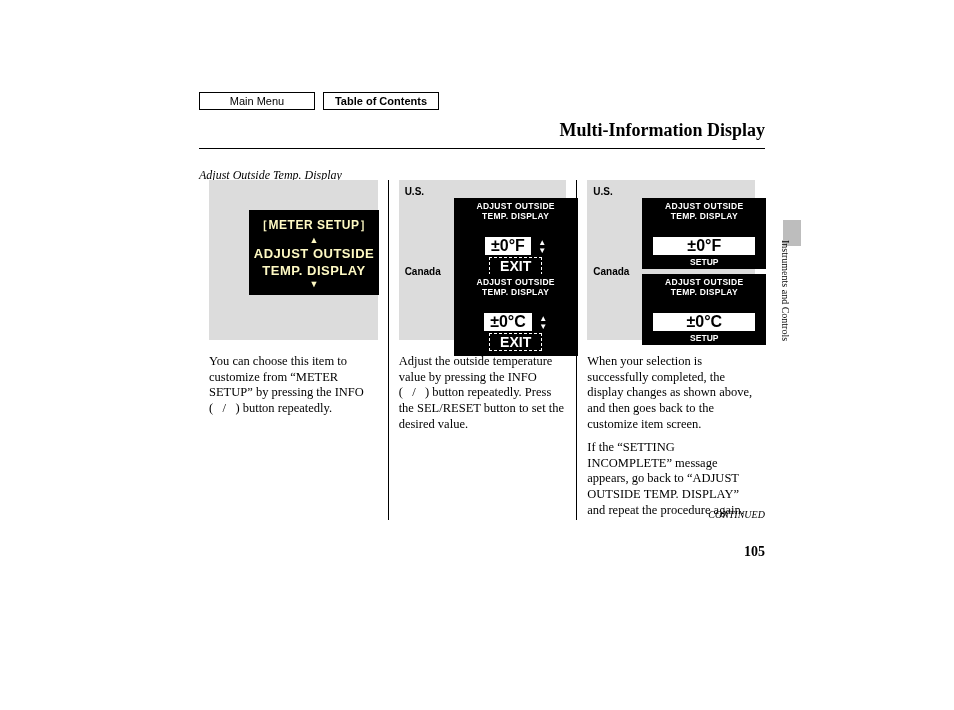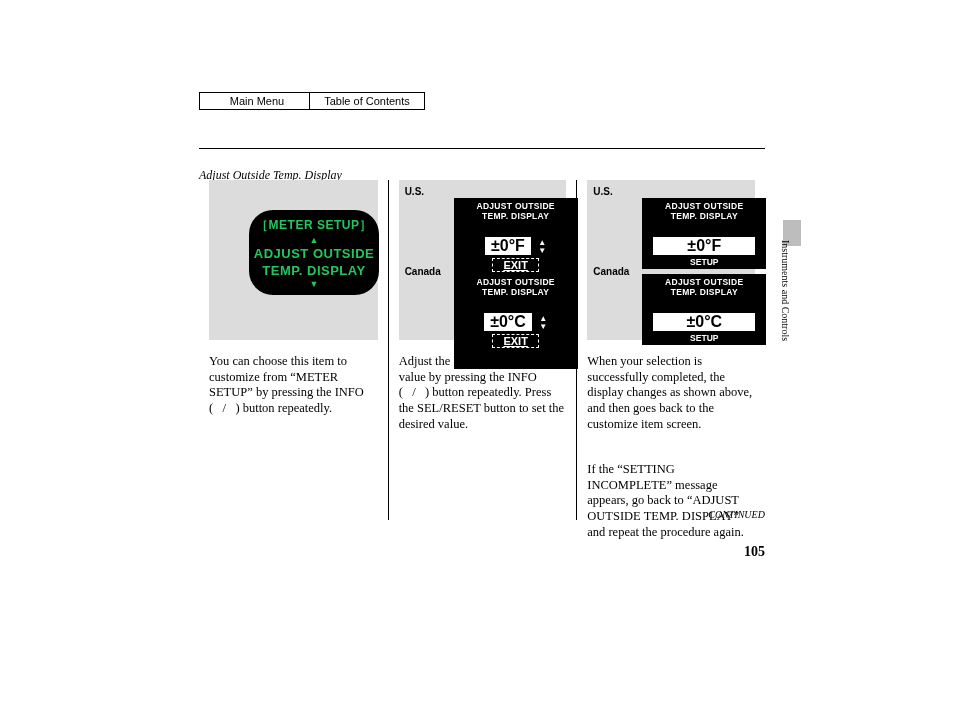--- a/index.html
+++ b/index.html
@@ -1,56 +1,57 @@
 <!DOCTYPE html>
 <html><head>
 <meta charset="utf-8">
 <style>
   html,body{margin:0;padding:0;background:#fff;font-family:"Times New Roman",Times,serif;color:#000;}
   .page{position:relative;width:792px;height:710px;margin:0 auto;}
   .nav-btn{position:absolute;top:92px;height:18px;line-height:16px;font-family:Arial,Helvetica,sans-serif;font-size:11px;border:1px solid #000;background:#fff;text-align:center;box-sizing:border-box;}
   #btn-main{left:118px;width:116px;}
-  #btn-toc{left:228px;width:116px;}
+  #btn-toc{left:242px;width:116px;font-weight:bold;}
   .section-title{position:absolute;right:108px;top:120px;font-family:"Times New Roman",serif;font-weight:bold;font-size:18px;}
   .hr{position:absolute;left:118px;right:108px;top:148px;height:0;border-top:1px solid #000;}
   .side-tab{position:absolute;right:72px;top:220px;width:18px;height:26px;background:#bdbdbd;}
   .side-label{position:absolute;right:82px;top:240px;width:14px;text-align:center;font-size:10px;writing-mode:vertical-rl;font-family:"Times New Roman",serif;}
   .subsec-title{position:absolute;left:118px;top:168px;font-style:italic;font-size:12px;}
   .columns{position:absolute;left:118px;right:108px;top:180px;height:340px;display:flex;}
   .col{flex:0 0 33.33%;box-sizing:border-box;padding:0 10px;position:relative;}
   .col+.col{border-left:1px solid #000;}
   .gray-box{background:#dcdcdc;position:relative;}
   .g1{height:160px;margin-bottom:14px;}
   .g2,.g3{height:160px;margin-bottom:14px;}
-  .lcd{position:absolute;background:#000;color:#22c55e;font-family:Arial,Helvetica,sans-serif;font-weight:bold;text-align:center;box-sizing:border-box;border-radius:24px;}
+  .lcd{position:absolute;background:#000;color:#fef9c3;font-family:Arial,Helvetica,sans-serif;font-weight:bold;text-align:center;box-sizing:border-box;}
   .lcd .line{font-size:10px;letter-spacing:0.5px;padding:1px 0;}
   .lcd .line.big{font-size:12px;}
   .lcd .line.huge{font-size:13px;}
   .val-box{display:inline-block;background:#fff;color:#000;padding:0px 6px;font-size:16px;font-weight:bold;margin-top:16px;}
-  .exit-box{display:inline-block;border:1px dashed #fff;padding:0px 10px;font-size:11px;margin-top:2px;margin-bottom:19px;text-decoration:underline;}
+  .exit-box{display:inline-block;border:1px dashed #fff;padding:0px 10px;font-size:14px;margin-top:2px;margin-bottom:3px;}
   .arrow-stack{display:inline-flex;flex-direction:column;justify-content:center;font-size:8px;line-height:8px;margin-left:3px;vertical-align:middle;}
   .l1{left:40px;top:30px;width:130px;padding:6px 4px;}
   .tri{font-size:9px;line-height:10px;}
   .region-label{position:absolute;font-family:Arial,Helvetica,sans-serif;font-weight:bold;font-size:10px;}
   .mini-lcd{position:absolute;width:120px;background:#000;color:#fff;font-family:Arial,Helvetica,sans-serif;font-weight:bold;text-align:center;padding:3px 2px 2px;}
   .mini-lcd .line{font-size:8.5px;letter-spacing:0.3px;}
   .setup-line{font-size:8.5px;margin-top:2px;text-align:center;}
   .body-text{font-size:12.5px;line-height:1.25;font-family:"Times New Roman",serif;}
   .continued{position:absolute;right:0;bottom:0;font-style:italic;font-size:10px;}
   .page-num{position:absolute;right:108px;top:544px;font-weight:bold;font-size:14px;}
   .model{position:absolute;left:0;right:0;top:570px;text-align:center;font-family:Arial,Helvetica,sans-serif;font-size:14px;}
 </style>
 </head>
 <body>
 
 <div class="page">
 
   <div id="btn-main" class="nav-btn">Main Menu</div>
   <div id="btn-toc" class="nav-btn">Table of Contents</div>
 
+  <div class="section-title">Multi-Information Display</div>
   <div class="hr"></div>
   <div class="side-tab"></div>
   <div class="side-label">Instruments and Controls</div>
 
   <div class="subsec-title">Adjust Outside Temp. Display</div>
 
   <div class="columns">
 
     <div class="col">
       <div class="gray-box g1">
@@ -107,20 +108,20 @@
           <div class="setup-line">SETUP</div>
         </div>
         <div class="region-label" style="left:6px;top:86px;">Canada</div>
         <div class="mini-lcd" style="left:55px;top:94px;">
           <div class="line">ADJUST OUTSIDE</div>
           <div class="line">TEMP. DISPLAY</div>
           <div><span class="val-box" style="width:90px;">±0°C</span></div>
           <div class="setup-line">SETUP</div>
         </div>
       </div>
-      <div class="body-text" style="margin-bottom:30px;">When your selection is successfully completed, the display changes as shown above, and then goes back to the customize item screen.</div>
+      <div class="body-text" style="margin-bottom:8px;">When your selection is successfully completed, the display changes as shown above, and then goes back to the customize item screen.</div>
       <div class="body-text">If the “SETTING INCOMPLETE” message appears, go back to “ADJUST OUTSIDE TEMP. DISPLAY” and repeat the procedure again.</div>
       <div class="continued">CONTINUED</div>
     </div>
   </div>
 
   <div class="page-num">105</div>
 </div>
 
 </body></html>

